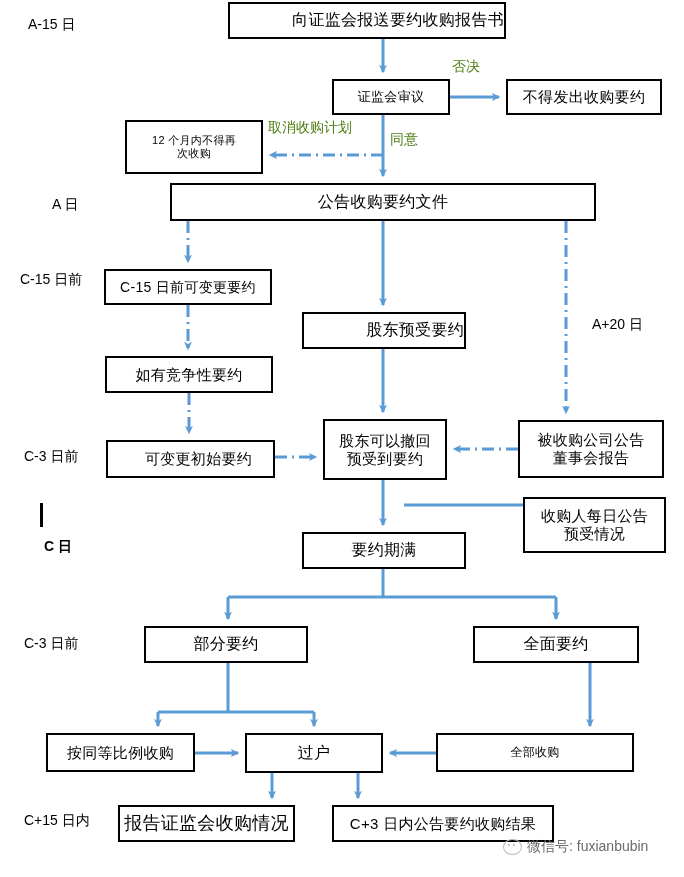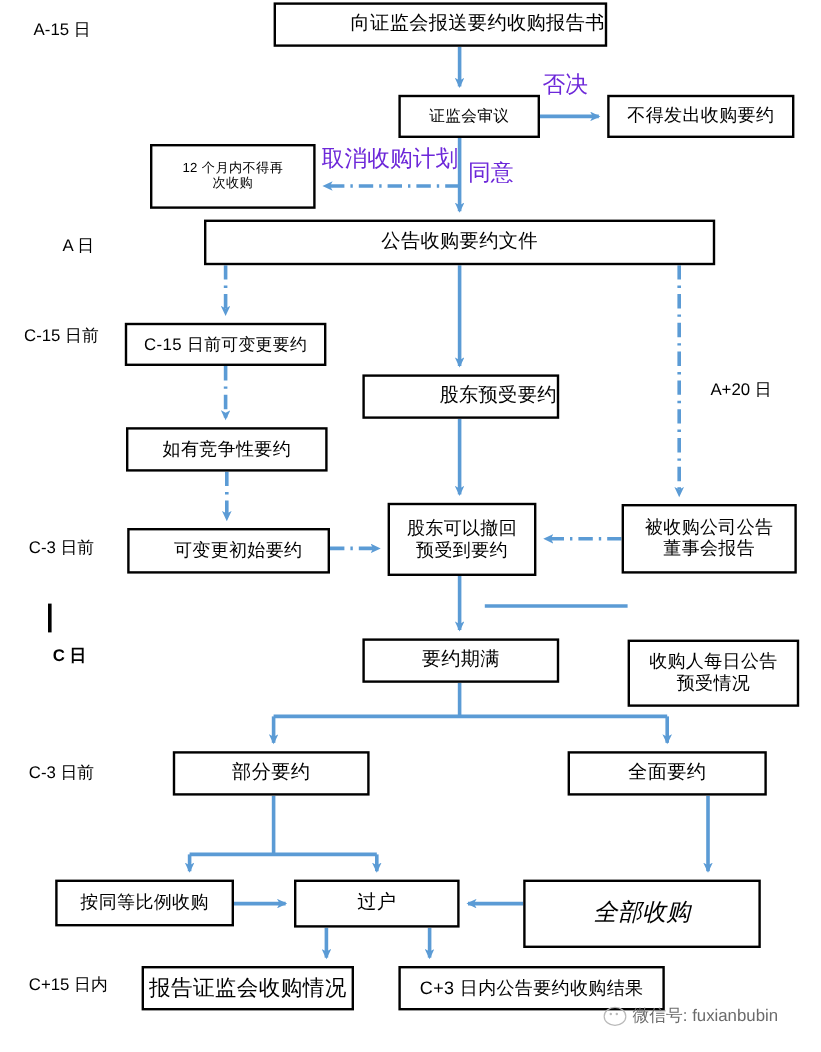--- a/index.html
+++ b/index.html
@@ -22,22 +22,22 @@
     text-align:center;
     color:#000000;
     font-size:15px;
     line-height:1.18;
     letter-spacing:0.3px;
     white-space:pre-line;
     z-index:3;
   }
   .edge-label{
     position:absolute;
-    color:#6d28d9;
-    font-size:19px;
+    color:#4d7c0f;
+    font-size:14px;
     white-space:nowrap;
     z-index:4;
     background:transparent;
   }
   .time-label{
     position:absolute;
     color:#000000;
     font-size:14px;
     white-space:nowrap;
     z-index:2;
@@ -151,28 +151,28 @@
 次收购</span></div>
       <div class="node" style="left: 170px; top: 183px; width: 426px; height: 38px; font-size: 16px;"><span>公告收购要约文件</span></div>
       <div class="node" style="left: 104px; top: 269px; width: 168px; height: 36px; font-size: 14px;"><span>C-15 日前可变更要约</span></div>
       <div class="node" style="left: 302px; top: 312px; width: 164px; height: 37px; font-size: 16px; justify-content: flex-end;"><span>股东预受要约</span></div>
       <div class="node" style="left: 105px; top: 356px; width: 168px; height: 37px; font-size: 15px;"><span>如有竞争性要约</span></div>
       <div class="node" style="left: 106px; top: 440px; width: 169px; height: 38px; font-size: 15px; padding-left: 16px;"><span>可变更初始要约</span></div>
       <div class="node" style="left: 323px; top: 419px; width: 124px; height: 61px; font-size: 15px;"><span>股东可以撤回
 预受到要约</span></div>
       <div class="node" style="left: 518px; top: 420px; width: 146px; height: 58px; font-size: 15px;"><span>被收购公司公告
 董事会报告</span></div>
-      <div class="node" style="left: 523px; top: 497px; width: 143px; height: 56px; font-size: 15px; margin-top: 36px;"><span>收购人每日公告
+      <div class="node" style="left: 523px; top: 497px; width: 143px; height: 56px; font-size: 15px;"><span>收购人每日公告
 预受情况</span></div>
       <div class="node" style="left: 302px; top: 532px; width: 164px; height: 37px; font-size: 16px;"><span>要约期满</span></div>
       <div class="node" style="left: 144px; top: 626px; width: 164px; height: 37px; font-size: 16px;"><span>部分要约</span></div>
       <div class="node" style="left: 473px; top: 626px; width: 166px; height: 37px; font-size: 16px;"><span>全面要约</span></div>
       <div class="node" style="left: 46px; top: 733px; width: 149px; height: 39px; font-size: 15px;"><span>按同等比例收购</span></div>
       <div class="node" style="left: 245px; top: 733px; width: 138px; height: 40px; font-size: 16px;"><span>过户</span></div>
-      <div class="node" style="left: 436px; top: 733px; width: 198px; height: 57px; font-size: 20px; font-style: italic;"><span>全部收购</span></div>
+      <div class="node" style="left: 436px; top: 733px; width: 198px; height: 39px; font-size: 12px;"><span>全部收购</span></div>
       <div class="node" style="left: 118px; top: 805px; width: 177px; height: 37px; font-size: 18px;"><span>报告证监会收购情况</span></div>
       <div class="node" style="left: 332px; top: 805px; width: 222px; height: 37px; font-size: 15px;"><span>C+3 日内公告要约收购结果</span></div>
     </div>
   <div id="time-labels">
       <div class="time-label" style="left: 28px; top: 16px;">A-15 日</div>
       <div class="time-label" style="left: 52px; top: 196px;">A 日</div>
       <div class="time-label" style="left: 20px; top: 271px;">C-15 日前</div>
       <div class="time-label" style="left: 592px; top: 316px;">A+20 日</div>
       <div class="time-label" style="left: 24px; top: 448px;">C-3 日前</div>
       <div class="time-label" style="left: 44px; top: 538px; font-weight: bold;">C 日</div>

